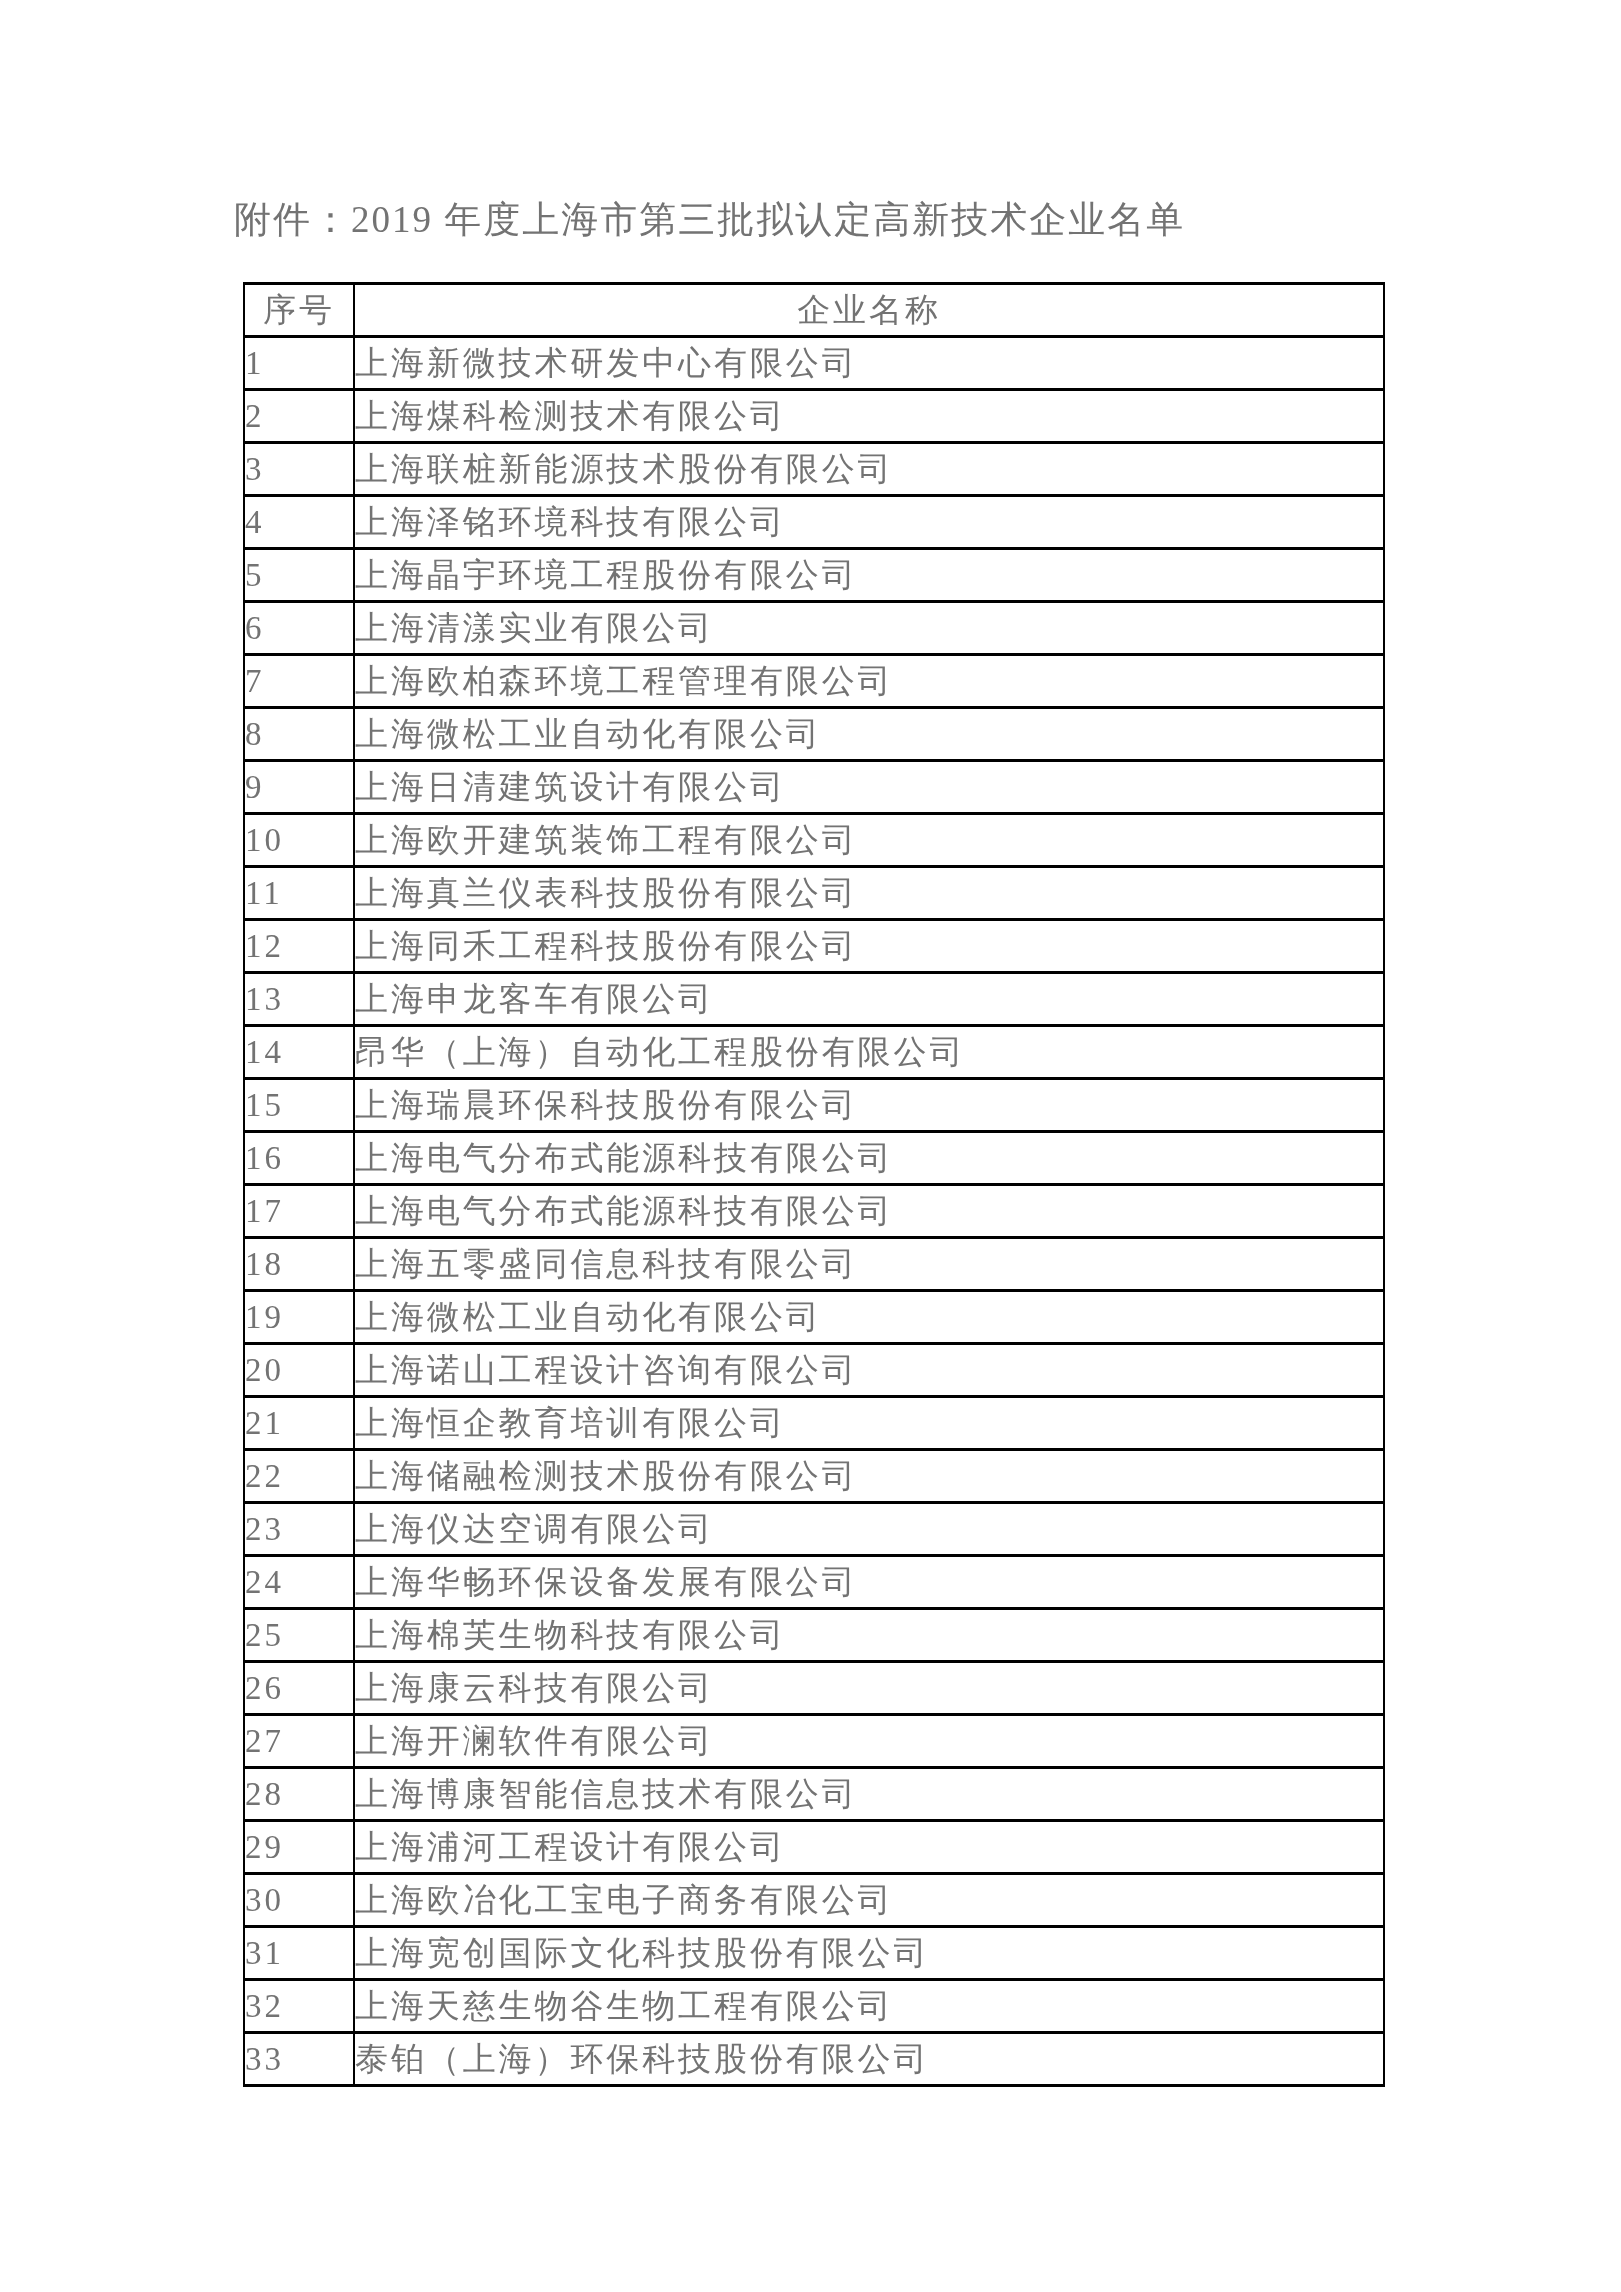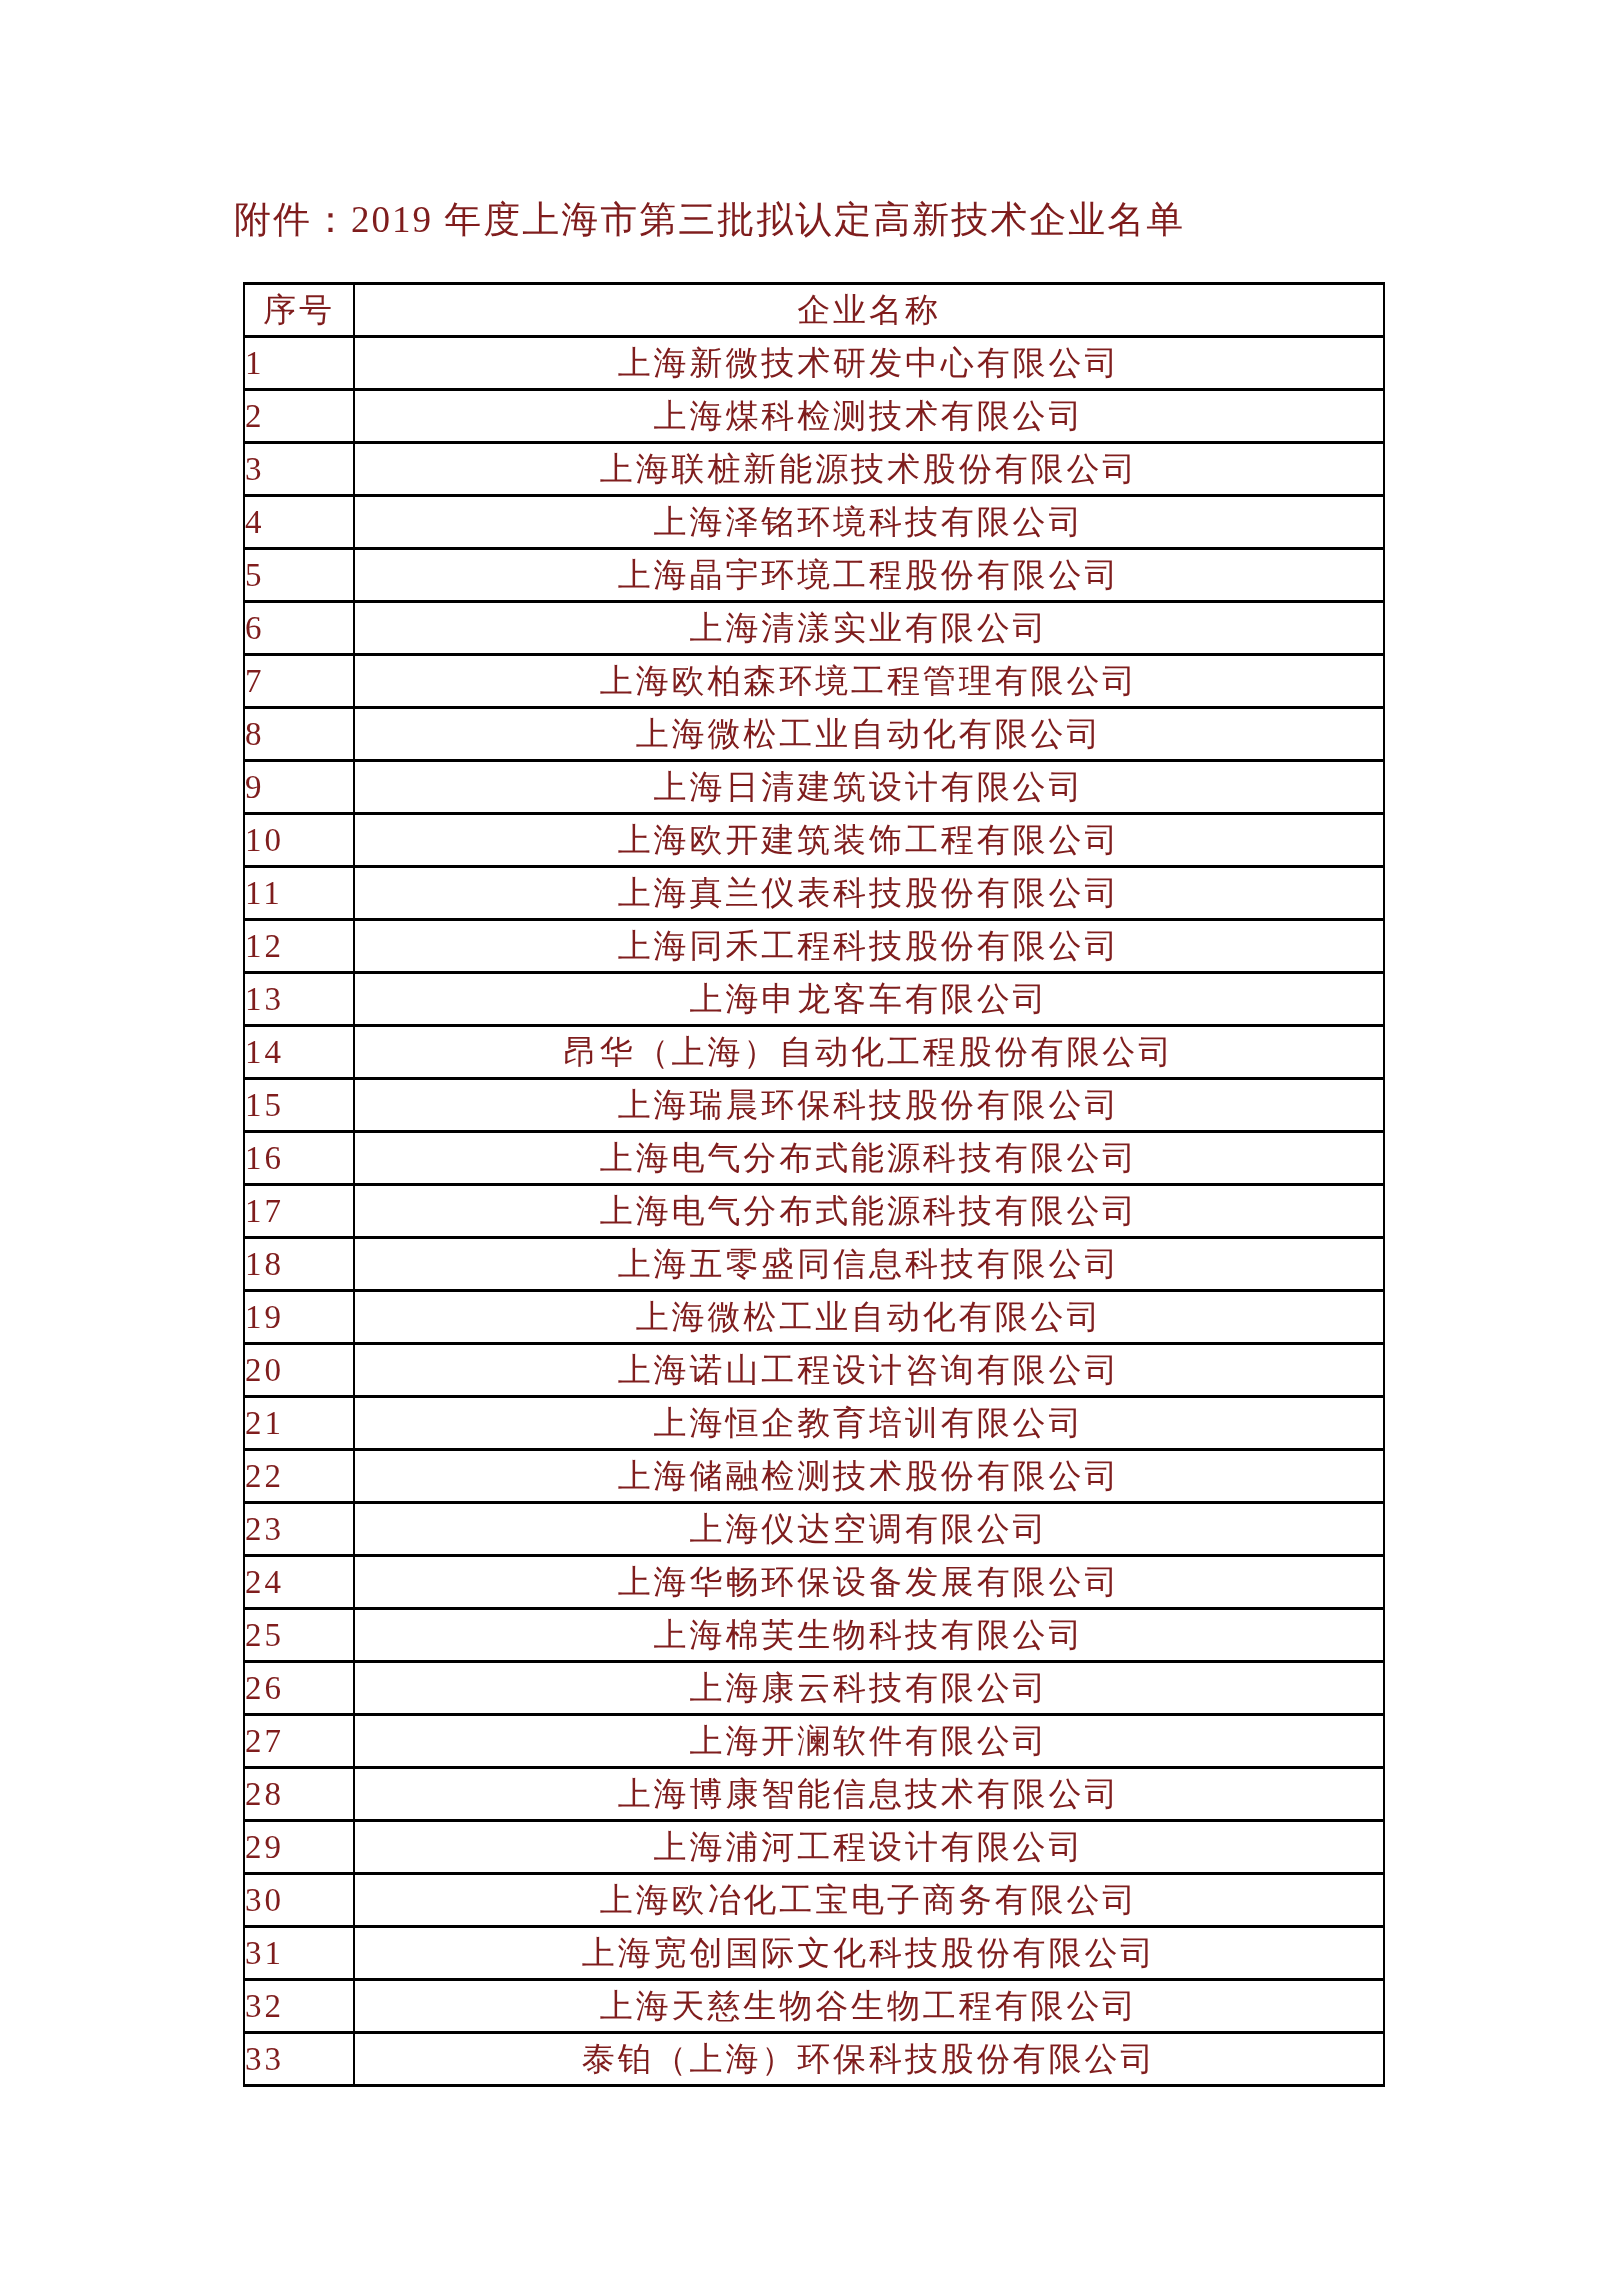--- a/index.html
+++ b/index.html
@@ -6,21 +6,21 @@
     margin: 0;
     padding: 0;
     background: #ffffff;
   }
   .page {
     position: relative;
     width: 1621px;
     height: 2293px;
     background: #ffffff;
     font-family: "Liberation Serif", "DejaVu Serif", serif;
-    color: #7f1d1d;
+    color: #737373;
     overflow: hidden;
   }
   .doc-title {
     position: absolute;
     left: 234px;
     top: 194px;
     margin: 0;
     font-size: 37px;
     font-weight: normal;
     letter-spacing: 2px;
@@ -53,21 +53,21 @@
     white-space: nowrap;
   }
   .col-index {
     width: 108px;
   }
   .col-name {
     width: 1028px;
     text-align: center;
   }
   td.col-name {
-    text-align: center;
+    text-align: left;
     padding-left: 12.7px;
   }
 </style>
 </head>
 <body>
 
 <div class="page">
   <h1 class="doc-title">附件：2019 年度上海市第三批拟认定高新技术企业名单</h1>
 
   <table class="company-table">

